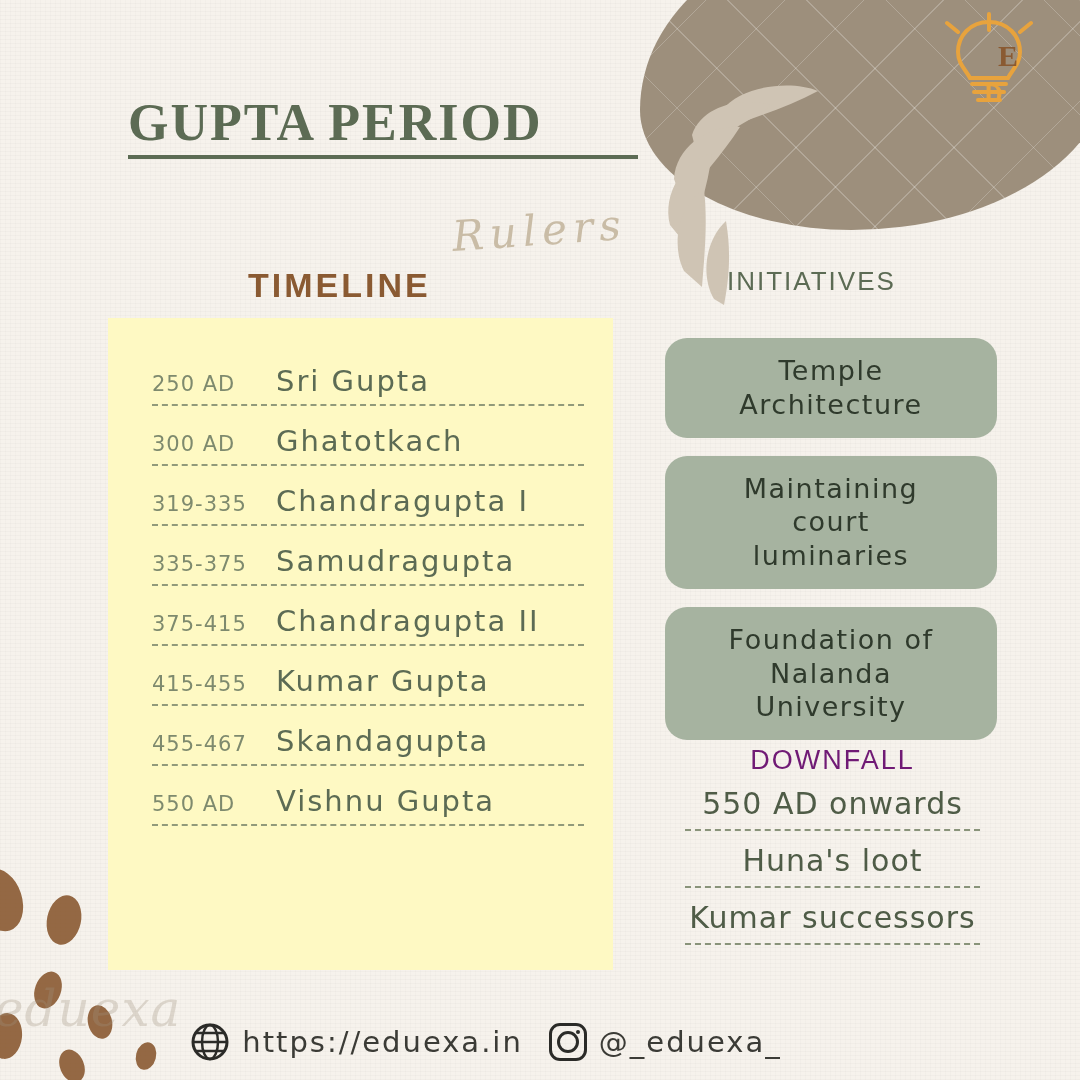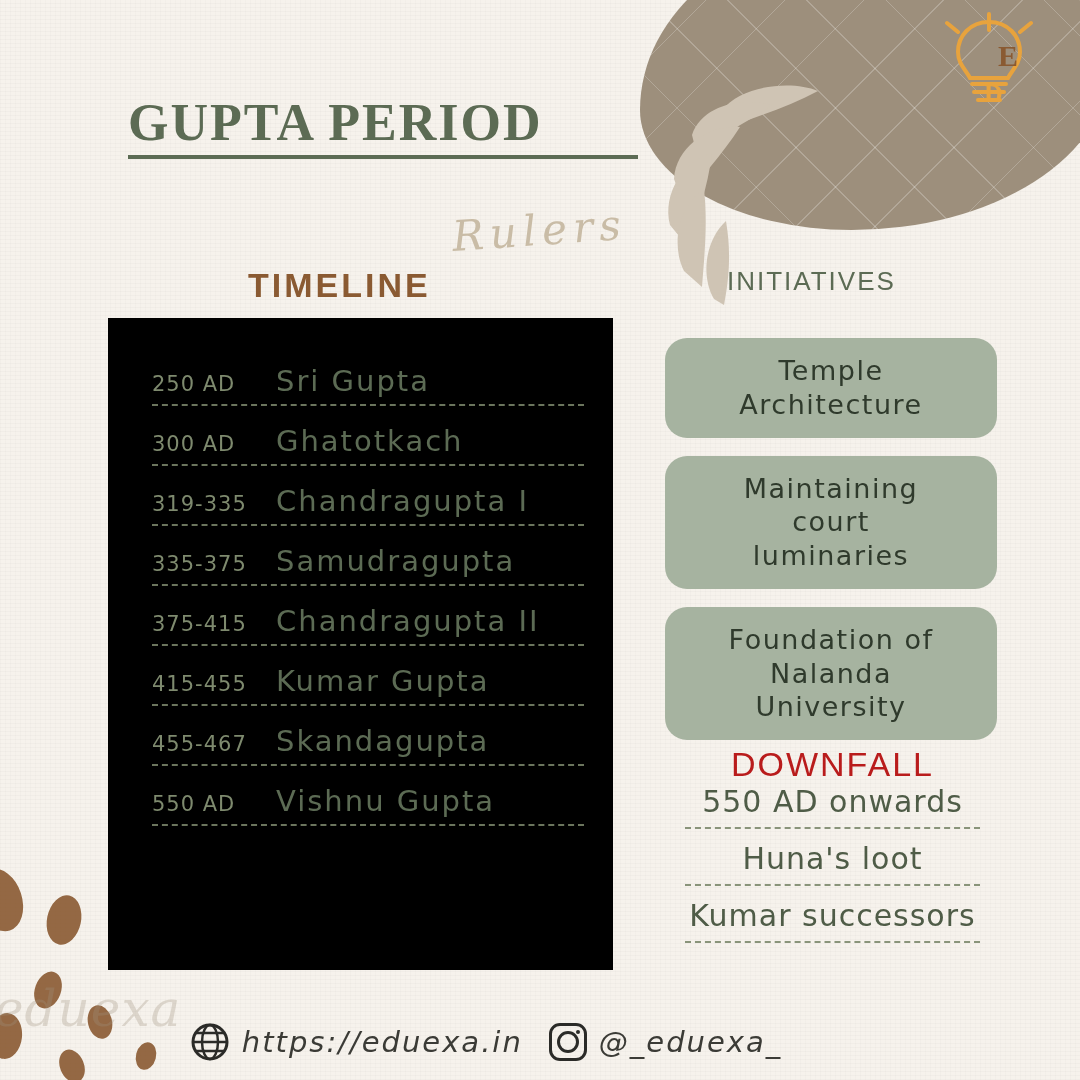--- a/index.html
+++ b/index.html
@@ -123,21 +123,21 @@
     letter-spacing: 2px;
     color: #5c6b54;
     z-index: 5;
   }
 
   
   .timeline-card {
     position: absolute;
     left: 108px; top: 318px;
     width: 505px; height: 652px;
-    background: #000000;
+    background: #fef9c3;
     z-index: 4;
     padding: 46px 30px 20px 44px;
   }
   .trow {
     display: flex;
     align-items: baseline;
     gap: 16px;
     margin-bottom: 6px;
   }
   .tyear {
@@ -184,23 +184,24 @@
 
   
   .downfall {
     position: absolute;
     left: 660px; top: 745px;
     width: 345px;
     z-index: 4;
     text-align: center;
   }
   .downfall-title {
-    font-size: 34px;
+    font-size: 27px;
     letter-spacing: 2px;
-    color: #b91c1c;
+    color: #701a75;
+    margin-bottom: 10px;
   }
   .downfall-item {
     font-family: "DejaVu Sans", sans-serif;
     font-size: 30px;
     color: #4f5c47;
     letter-spacing: 1px;
     padding-bottom: 4px;
   }
   .downfall-dashes {
     border-bottom: 2px dashed #7e8a6e;
@@ -213,21 +214,20 @@
   
   .footer {
     position: absolute;
     left: 0; bottom: 18px;
     width: 972px;
     display: flex;
     justify-content: center;
     align-items: center;
     gap: 26px;
     z-index: 5;
-    font-style: italic;
   }
   .foot-item {
     display: flex;
     align-items: center;
     gap: 12px;
   }
   .foot-text {
     font-family: "DejaVu Sans", sans-serif;
     font-size: 29px;
     color: #3b3b36;

